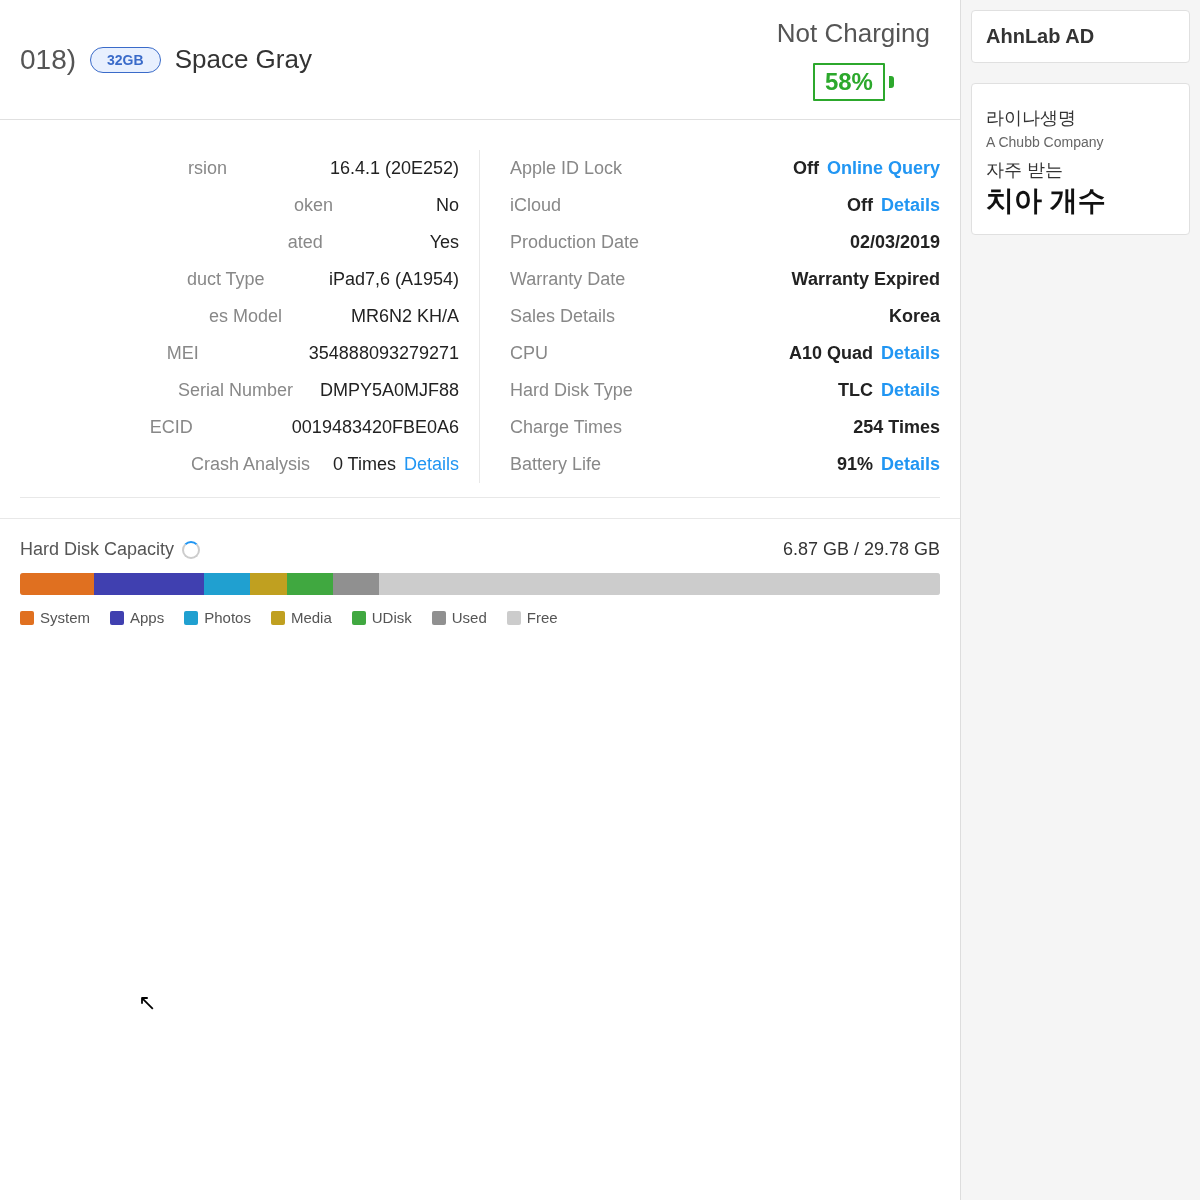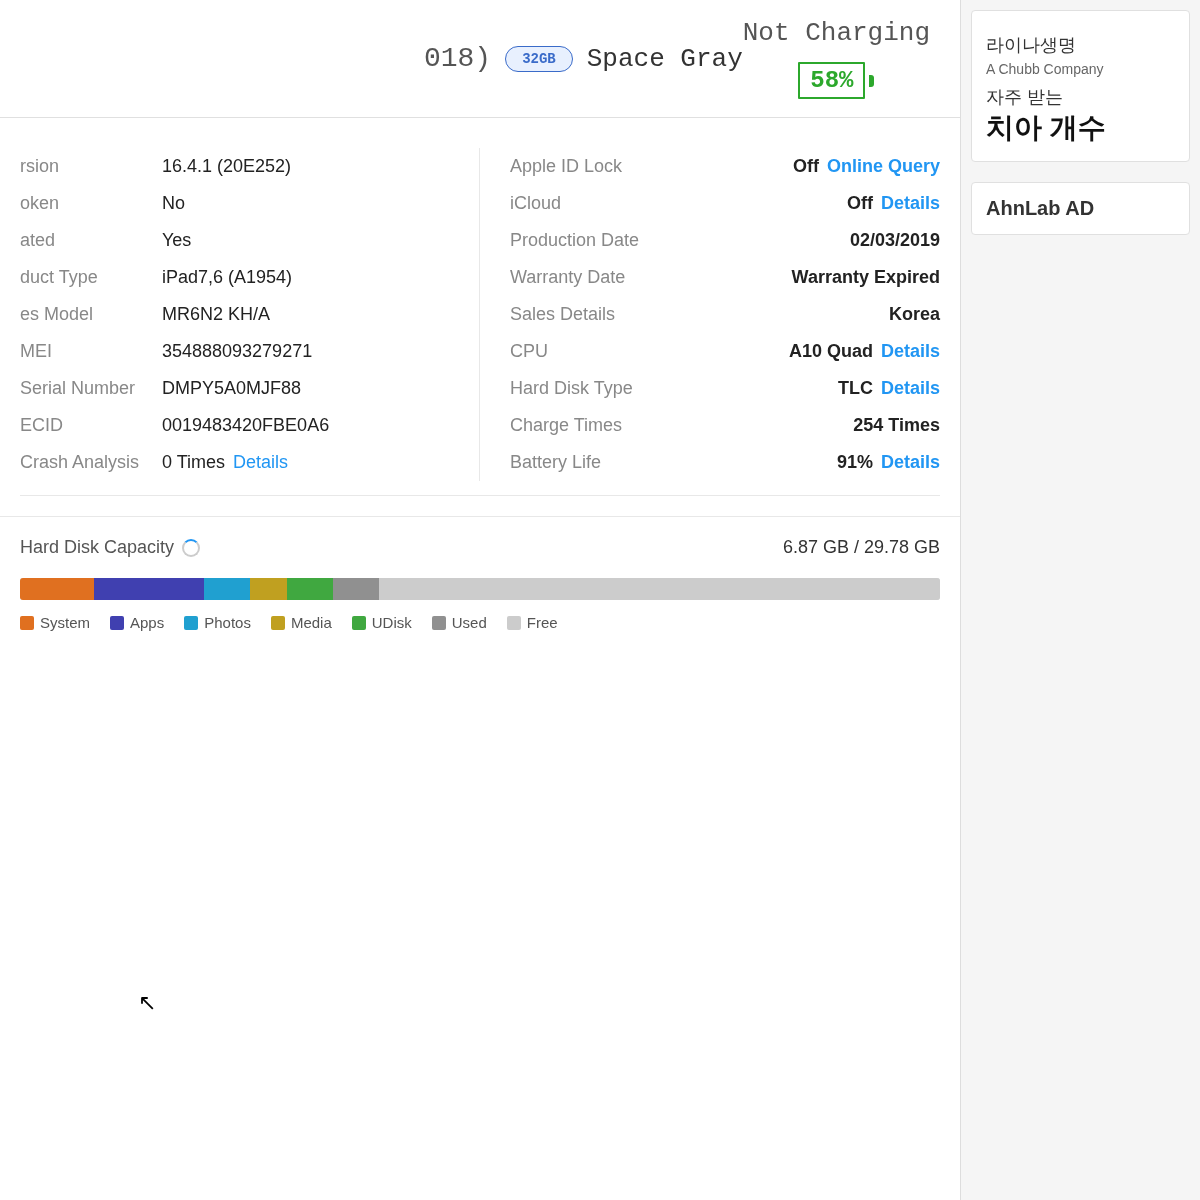--- a/index.html
+++ b/index.html
@@ -20,25 +20,24 @@
       width: 960px;
       height: 1200px;
       background: #ffffff;
       padding: 0;
     }
 
     
     .header-bar {
       display: flex;
       align-items: center;
-      justify-content: flex-end;
+      justify-content: space-between;
       padding: 18px 30px 18px 20px;
       background: #fff;
       border-bottom: 1px solid #e0e0e0;
-      font-family: Liberation Mono, monospace;
     }
 
     .header-left {
       display: flex;
       align-items: center;
       gap: 14px;
     }
 
     .year-label {
       font-size: 28px;
@@ -116,20 +115,21 @@
 
     .right-column {
       padding: 0 20px 0 30px;
     }
 
     .info-row {
       display: flex;
       align-items: baseline;
       padding: 8px 0;
       gap: 12px;
+      justify-content: flex-end;
     }
 
     .info-label {
       font-size: 18px;
       color: #888;
       min-width: 130px;
       flex-shrink: 0;
     }
 
     .info-value {
@@ -205,21 +205,21 @@
     .disk-section {
       padding: 20px 20px 10px 20px;
       border-top: 1px solid #e8e8e8;
       margin-top: 20px;
     }
 
     .disk-header {
       display: flex;
       align-items: flex-start;
       justify-content: space-between;
-      margin-bottom: 20px;
+      margin-bottom: 13px;
     }
 
     .disk-title {
       font-size: 18px;
       color: #555;
       display: flex;
       align-items: center;
       gap: 8px;
     }
 
@@ -516,23 +516,23 @@
           <span class="legend-dot" style="background:#cccccc;"></span>
           <span>Free</span>
         </div>
       </div>
     </div>
   </div>
 </div>
 
 <div class="right-sidebar">
   <div class="ad-box">
+    <div class="ad-title">AhnLab AD</div>
+  </div>
+  <div class="ad-box">
     <div class="ad-text">라이나생명</div>
     <div class="ad-subtitle">A Chubb Company</div>
     <div class="ad-text">자주 받는</div>
     <div class="ad-korean2">치아 개수</div>
   </div>
-  <div class="ad-box">
-    <div class="ad-title">AhnLab AD</div>
-  </div>
 </div>
 
 <div style="position:absolute; top:990px; left:138px; pointer-events:none; z-index:999; font-size:22px; color:#000;">↖</div>
 
 </body></html>

